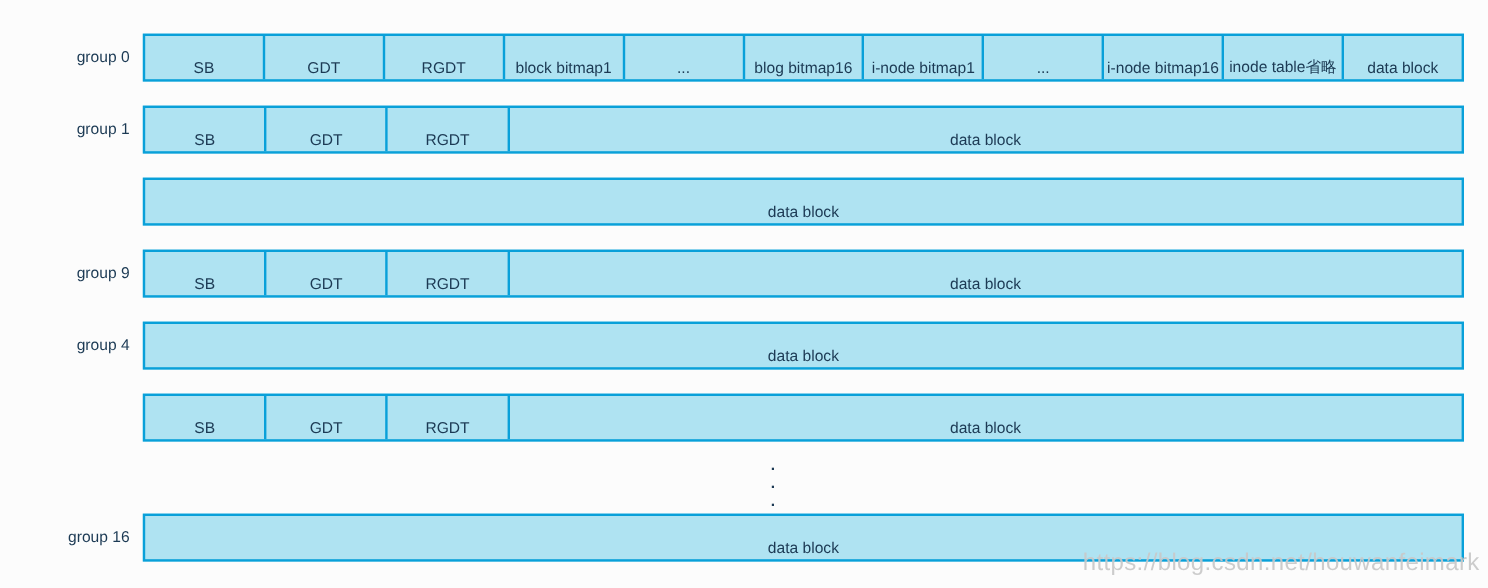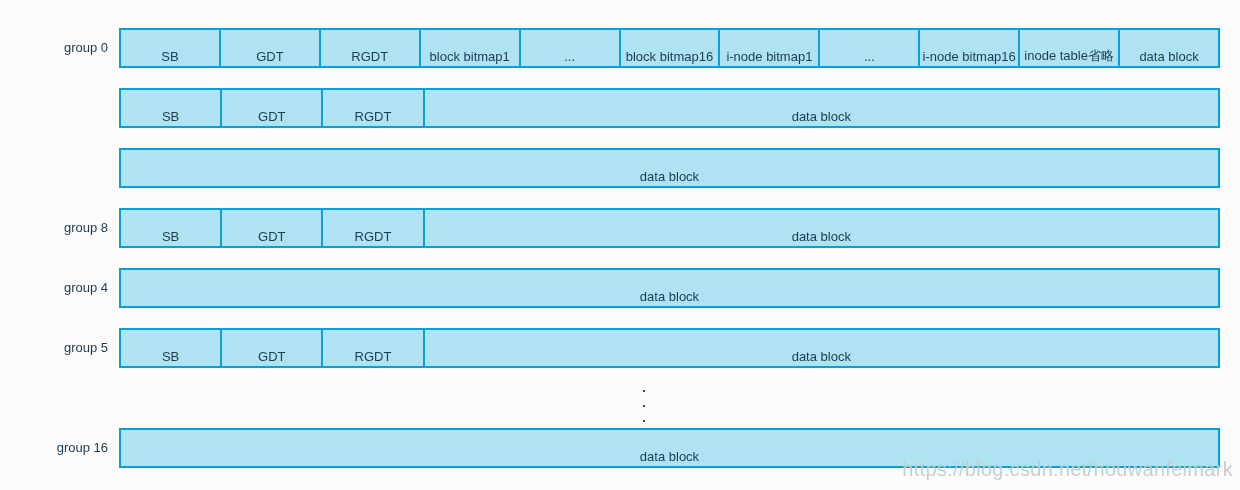--- a/index.html
+++ b/index.html
@@ -84,21 +84,21 @@
 
   <div class="cell" style="flex-grow: 1;">
     <span class="cell-text">block bitmap1</span>
   </div>
 
   <div class="cell" style="flex-grow: 1;">
     <span class="cell-text">...</span>
   </div>
 
   <div class="cell" style="flex-grow: 1;">
-    <span class="cell-text">block bitmap16</span>
+    <span class="cell-text">blog bitmap16</span>
   </div>
 
   <div class="cell" style="flex-grow: 1;">
     <span class="cell-text">i-node bitmap1</span>
   </div>
 
   <div class="cell" style="flex-grow: 1;">
     <span class="cell-text">...</span>
   </div>
 
@@ -110,20 +110,21 @@
     <span class="cell-text">inode table省略</span>
   </div>
 
   <div class="cell" style="flex-grow: 1;">
     <span class="cell-text">data block</span>
   </div>
 </div>
   </div>
 
   <div class="group-row" style="top: 88px;">
+    <div class="group-label">group 1</div>
     <div class="blocks">
   <div class="cell" style="flex-grow: 1;">
     <span class="cell-text">SB</span>
   </div>
 
   <div class="cell" style="flex-grow: 1;">
     <span class="cell-text">GDT</span>
   </div>
 
   <div class="cell" style="flex-grow: 1;">
@@ -138,21 +139,21 @@
 
   <div class="group-row" style="top: 148px;">
     <div class="blocks">
   <div class="cell" style="flex-grow: 11;">
     <span class="cell-text">data block</span>
   </div>
 </div>
   </div>
 
   <div class="group-row" style="top: 208px;">
-    <div class="group-label">group 8</div>
+    <div class="group-label">group 9</div>
     <div class="blocks">
   <div class="cell" style="flex-grow: 1;">
     <span class="cell-text">SB</span>
   </div>
 
   <div class="cell" style="flex-grow: 1;">
     <span class="cell-text">GDT</span>
   </div>
 
   <div class="cell" style="flex-grow: 1;">
@@ -168,21 +169,20 @@
   <div class="group-row" style="top: 268px;">
     <div class="group-label">group 4</div>
     <div class="blocks">
   <div class="cell" style="flex-grow: 11;">
     <span class="cell-text">data block</span>
   </div>
 </div>
   </div>
 
   <div class="group-row" style="top: 328px;">
-    <div class="group-label">group 5</div>
     <div class="blocks">
   <div class="cell" style="flex-grow: 1;">
     <span class="cell-text">SB</span>
   </div>
 
   <div class="cell" style="flex-grow: 1;">
     <span class="cell-text">GDT</span>
   </div>
 
   <div class="cell" style="flex-grow: 1;">

